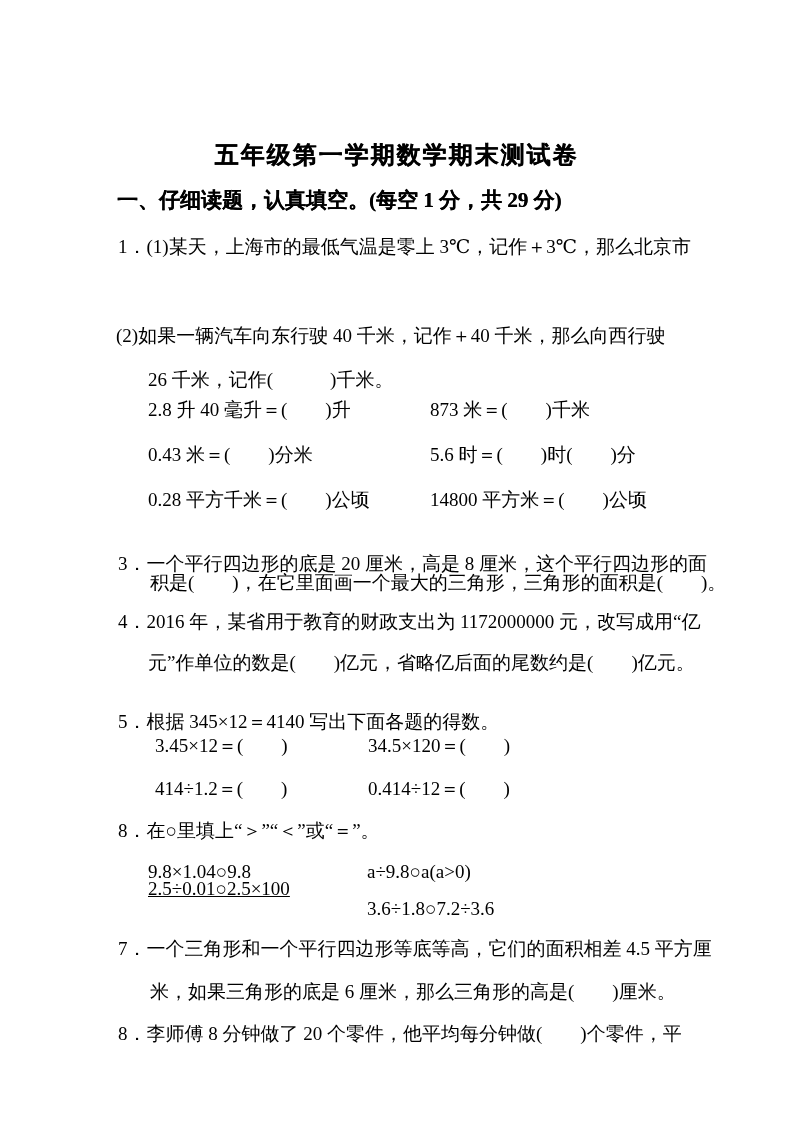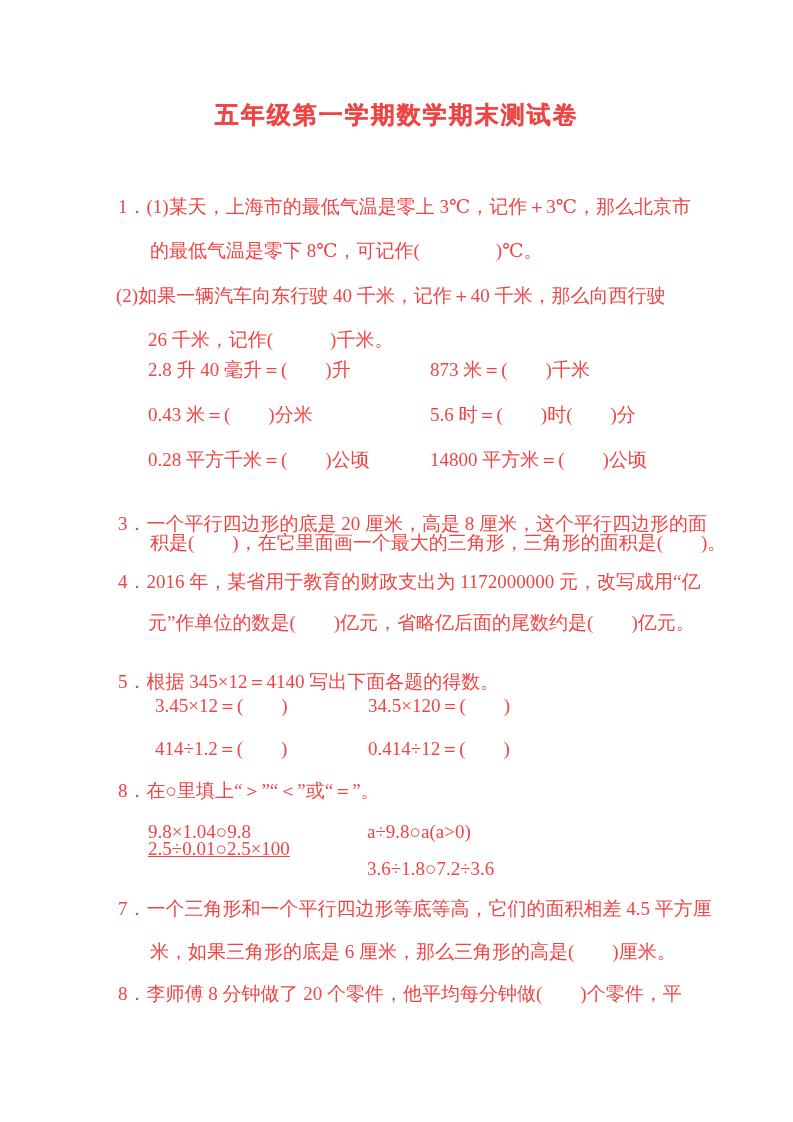--- a/index.html
+++ b/index.html
@@ -14,21 +14,22 @@
     background: #ffffff;
     overflow: hidden;
     font-family: "Liberation Serif", "DejaVu Serif", serif;
     color: #181818;
   }
   .line {
     position: absolute;
     white-space: pre;
     font-size: 19px;
     line-height: 1.3;
-    color: #ef4444;
+    color: #000000;
+    margin-top: 40px;
   }
   .title {
     left: 0;
     width: 100%;
     text-align: center;
     font-weight: 900;
     font-size: 24px;
     letter-spacing: 2px;
     text-shadow: 0.6px 0 0 currentColor;
   }
@@ -38,23 +39,23 @@
     text-shadow: 0.3px 0 0 currentColor;
   }
 </style>
 </head>
 <body>
 
 <div class="page">
 
   <div class="line title" style="top:100px;">五年级第一学期数学期末测试卷</div>
 
+  <div class="line section-heading" style="top:147px; left:117px;">一、仔细读题，认真填空。(每空 1 分，共 29 分)</div>
 
   <div class="line" style="top:195px; left:118px;">1．(1)某天，上海市的最低气温是零上 3℃，记作＋3℃，那么北京市</div>
-  <div class="line" style="top:239px; left:150px;">的最低气温是零下 8℃，可记作(　　　　)℃。</div>
   <div class="line" style="top:284px; left:116px;">(2)如果一辆汽车向东行驶 40 千米，记作＋40 千米，那么向西行驶</div>
   <div class="line" style="top:328px; left:148px;">26 千米，记作(　　　)千米。</div>
 
   <div class="line" style="top:358px; left:148px;">2.8 升 40 毫升＝(　　)升</div>
   <div class="line" style="top:358px; left:430px;">873 米＝(　　)千米</div>
   <div class="line" style="top:403px; left:148px;">0.43 米＝(　　)分米</div>
   <div class="line" style="top:403px; left:430px;">5.6 时＝(　　)时(　　)分</div>
   <div class="line" style="top:448px; left:148px;">0.28 平方千米＝(　　)公顷</div>
   <div class="line" style="top:448px; left:430px;">14800 平方米＝(　　)公顷</div>
 

